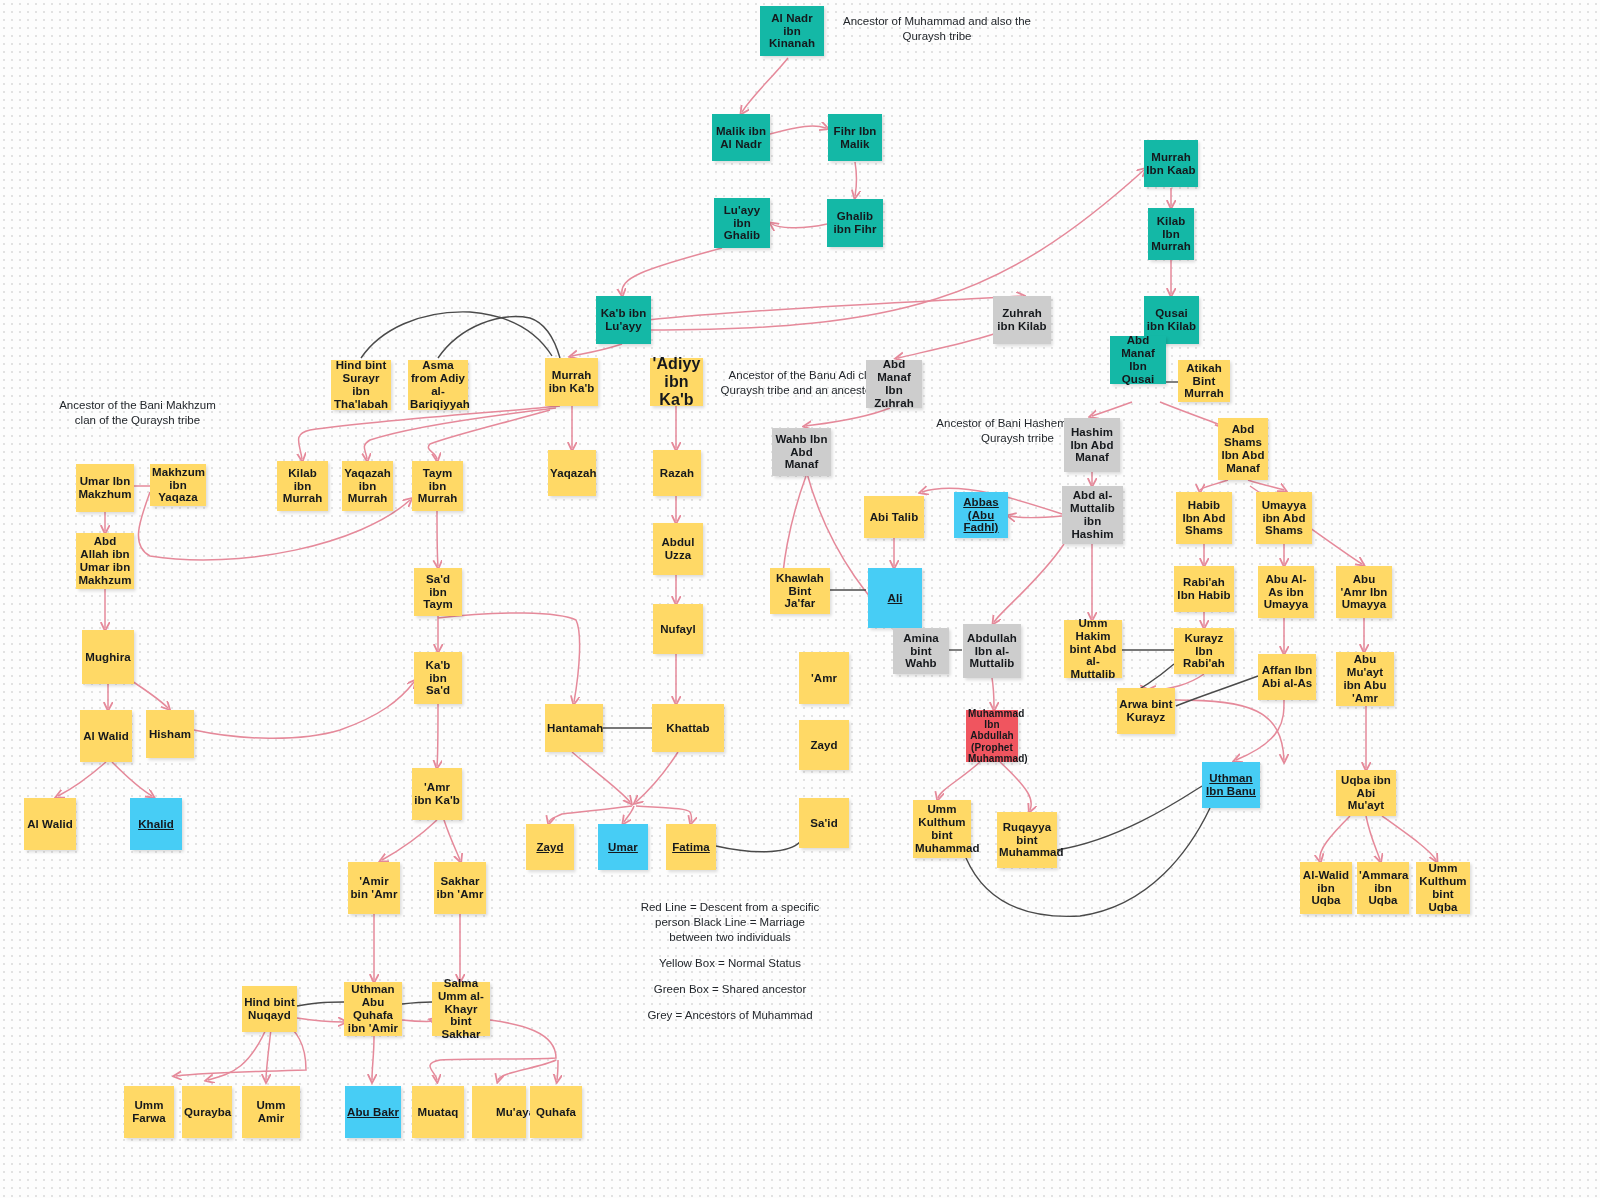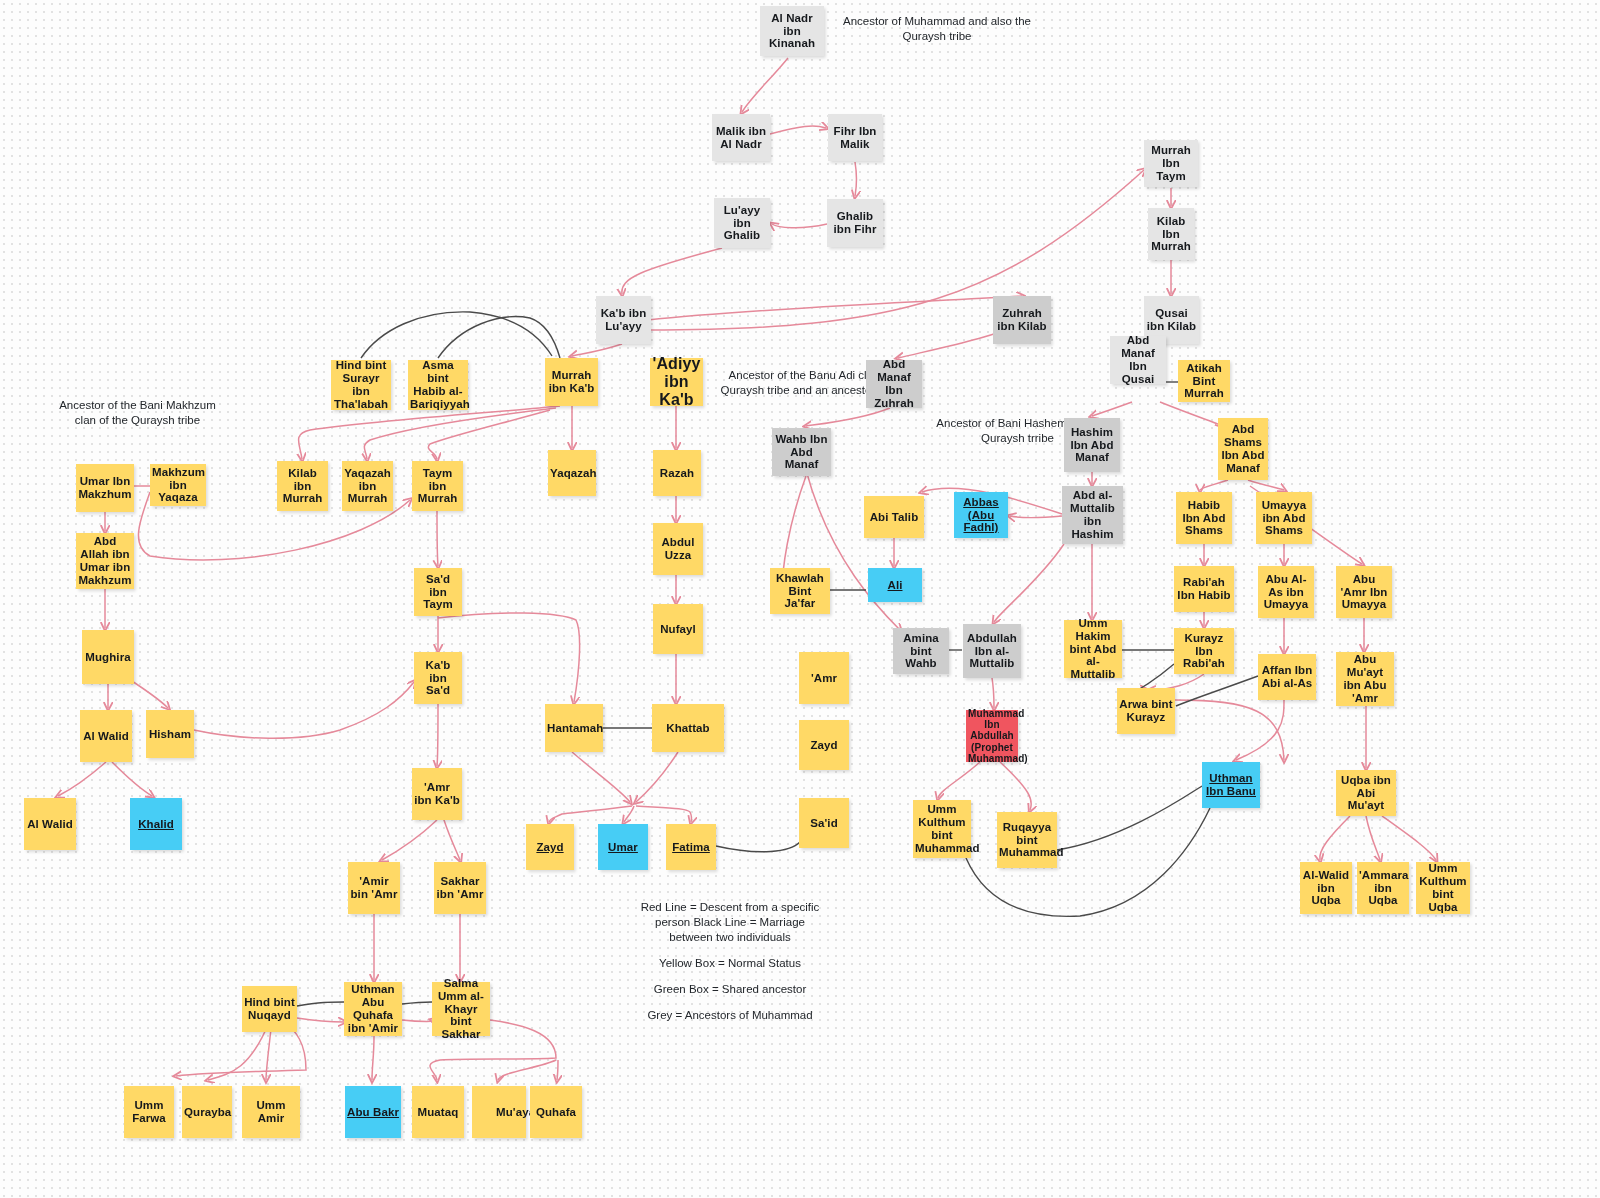--- a/index.html
+++ b/index.html
@@ -22,21 +22,21 @@
     font-weight:bold;
     color:#15181c;
     line-height:1.12;
     letter-spacing:.1px;
     box-shadow:1.5px 2px 3px rgba(0,0,0,0.14);
     padding:1px 2px;
     z-index:5;
   }
   .node span{display:block;width:100%;}
   .yellow{background:#ffd966;}
-  .green{background:#e5e5e5;}
+  .green{background:#14b8a6;}
   .blue{background:#47cdf5;}
   .red{background:#f0555f;}
   .grey{background:#cdcdcd;}
   .und span{text-decoration:underline;}
   .note{
     position:absolute;
     text-align:center;
     color:#22262b;
     line-height:1.28;
     z-index:4;
@@ -181,21 +181,21 @@
     <div class="node green" style="left: 714px; top: 198px; width: 56px; height: 50px; font-size: 11.5px;">
       <span>Lu'ayy ibn Ghalib</span>
     </div>
     <div class="node green" style="left: 827px; top: 199px; width: 56px; height: 48px; font-size: 11.5px;">
       <span>Ghalib ibn Fihr</span>
     </div>
     <div class="node green" style="left: 596px; top: 296px; width: 55px; height: 48px; font-size: 11.5px;">
       <span>Ka'b ibn Lu'ayy</span>
     </div>
     <div class="node green" style="left: 1144px; top: 140px; width: 54px; height: 47px; font-size: 11.5px;">
-      <span>Murrah Ibn Taym</span>
+      <span>Murrah Ibn Kaab</span>
     </div>
     <div class="node green" style="left: 1148px; top: 208px; width: 46px; height: 52px; font-size: 11.5px;">
       <span>Kilab Ibn Murrah</span>
     </div>
     <div class="node green" style="left: 1144px; top: 296px; width: 55px; height: 48px; font-size: 11.5px;">
       <span>Qusai ibn Kilab</span>
     </div>
     <div class="node grey" style="left: 993px; top: 296px; width: 58px; height: 48px; font-size: 11.5px;">
       <span>Zuhrah ibn Kilab</span>
     </div>
@@ -214,21 +214,21 @@
     <div class="node yellow" style="left: 545px; top: 358px; width: 53px; height: 48px; font-size: 11.5px;">
       <span>Murrah ibn Ka'b</span>
     </div>
     <div class="node yellow" style="left: 650px; top: 358px; width: 53px; height: 48px; font-size: 16px;">
       <span>'Adiyy ibn Ka'b</span>
     </div>
     <div class="node yellow" style="left: 331px; top: 360px; width: 60px; height: 50px; font-size: 11.5px;">
       <span>Hind bint Surayr ibn Tha'labah</span>
     </div>
     <div class="node yellow" style="left: 408px; top: 360px; width: 60px; height: 50px; font-size: 11.5px;">
-      <span>Asma bint Habib al-Bariqiyyah</span>
+      <span>Asma from Adiy al-Bariqiyyah</span>
     </div>
     <div class="node grey" style="left: 866px; top: 360px; width: 56px; height: 48px; font-size: 11.5px;">
       <span>Abd Manaf Ibn Zuhrah</span>
     </div>
     <div class="node grey" style="left: 772px; top: 428px; width: 59px; height: 48px; font-size: 11.5px;">
       <span>Wahb Ibn Abd Manaf</span>
     </div>
     <div class="node yellow" style="left: 277px; top: 461px; width: 51px; height: 50px; font-size: 11.5px;">
       <span>Kilab ibn Murrah</span>
     </div>
@@ -267,21 +267,21 @@
     </div>
     <div class="node yellow" style="left: 1176px; top: 492px; width: 56px; height: 52px; font-size: 11.5px;">
       <span>Habib Ibn Abd Shams</span>
     </div>
     <div class="node yellow" style="left: 1256px; top: 492px; width: 56px; height: 52px; font-size: 11.5px;">
       <span>Umayya ibn Abd Shams</span>
     </div>
     <div class="node yellow" style="left: 770px; top: 568px; width: 60px; height: 46px; font-size: 11.5px;">
       <span>Khawlah Bint Ja'far</span>
     </div>
-    <div class="node blue und" style="left: 868px; top: 568px; width: 54px; height: 34px; font-size: 11.5px;">
+    <div class="node blue und" style="left: 868px; top: 568px; width: 54px; height: 60px; font-size: 11.5px;">
       <span>Ali</span>
     </div>
     <div class="node yellow" style="left: 414px; top: 568px; width: 48px; height: 48px; font-size: 11.5px;">
       <span>Sa'd ibn Taym</span>
     </div>
     <div class="node yellow" style="left: 1174px; top: 566px; width: 60px; height: 46px; font-size: 11.5px;">
       <span>Rabi'ah Ibn Habib</span>
     </div>
     <div class="node yellow" style="left: 1258px; top: 566px; width: 56px; height: 52px; font-size: 11.5px;">
       <span>Abu Al-As ibn Umayya</span>

